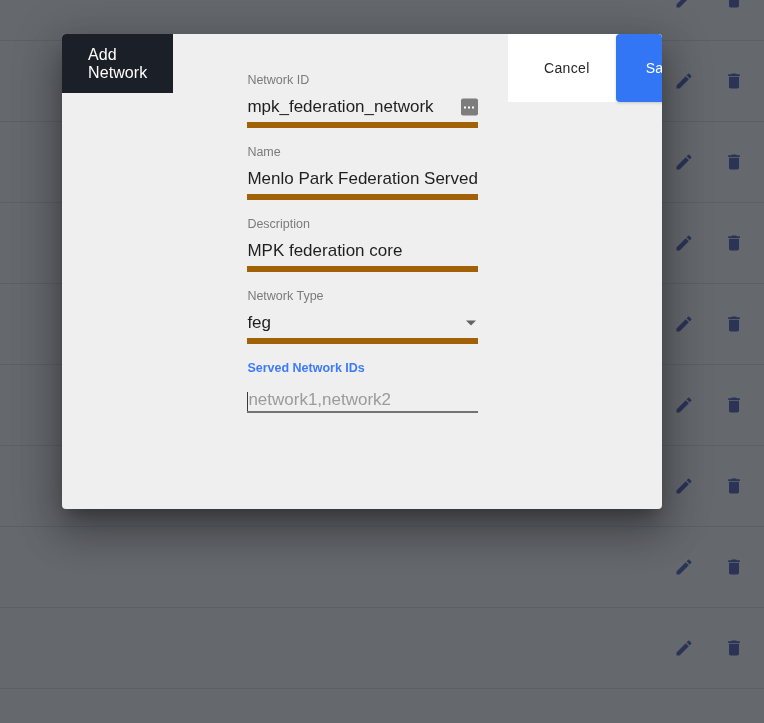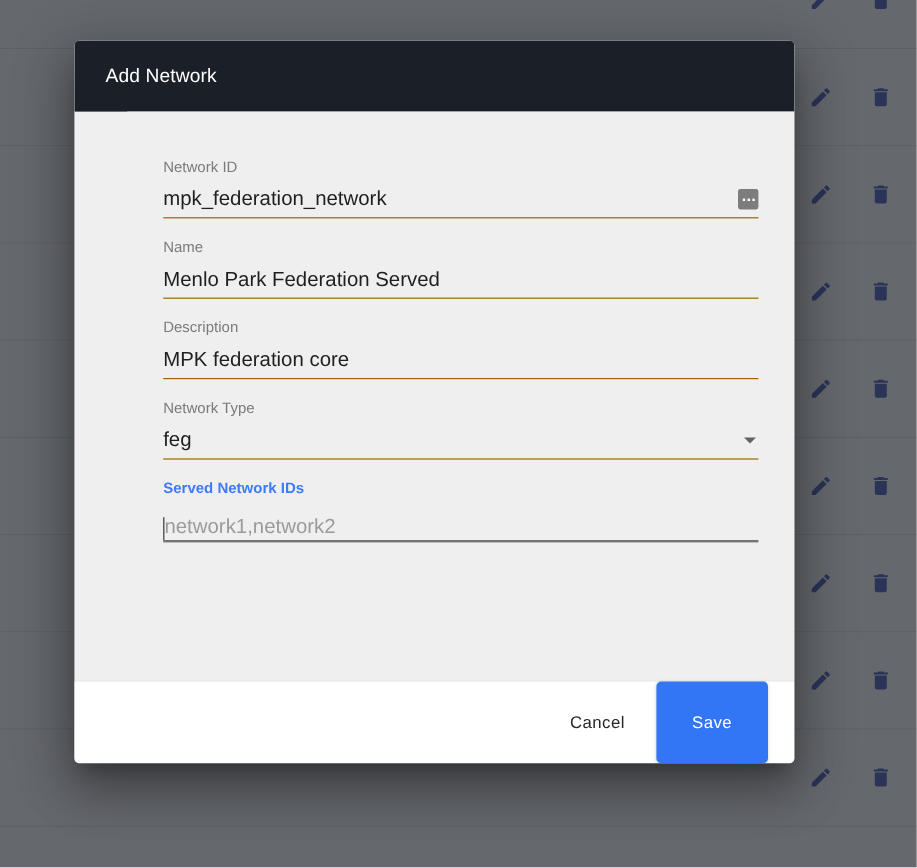--- a/index.html
+++ b/index.html
@@ -68,21 +68,20 @@
     left: 62px;
     top: 34px;
     width: 600px;
     border-radius: 4px;
     overflow: hidden;
     box-shadow: 0 11px 15px -7px rgba(0,0,0,.28),
                 0 24px 38px 3px rgba(0,0,0,.22),
                 0 9px 46px 8px rgba(0,0,0,.18);
     background: #efefef;
     display: flex;
-    flex-direction: column;
   }
 
   .dialog-title {
     background: #1b1f27;
     color: #ffffff;
     height: 59px;
     display: flex;
     align-items: center;
     padding: 0 26px;
     font-size: 16px;
@@ -122,21 +121,21 @@
   }
   .field.focused .field-label {
     color: #3e7bfa;
     font-weight: 600;
   }
   .field-control {
     position: relative;
     height: 30px;
     display: flex;
     align-items: center;
-    border-bottom: 1px solid #a16207;
+    border-bottom: 6px solid #a16207;
   }
   .field.focused .field-control {
     border-bottom: 2px solid #737373;
     height: 31px;
     align-items: flex-end;
   }
   .field-value {
     font-size: 17px;
     color: #1f1f1f;
     line-height: 22px;

